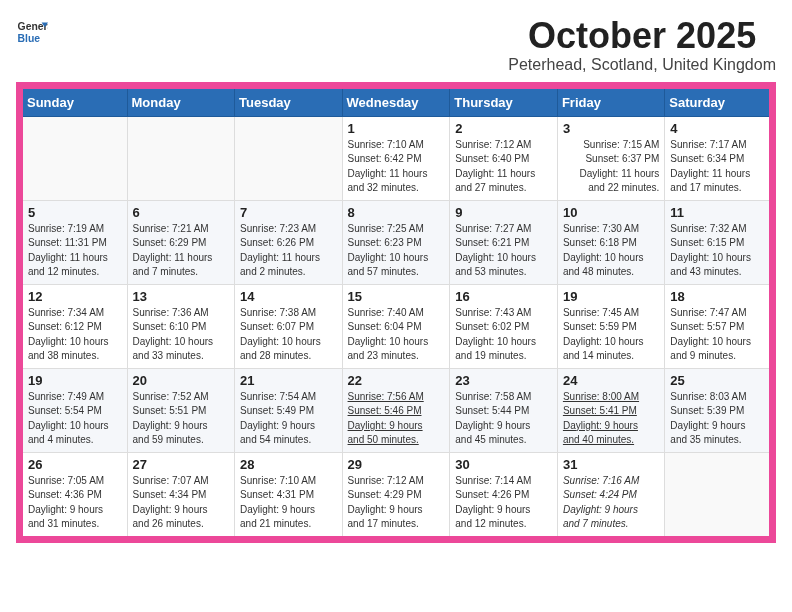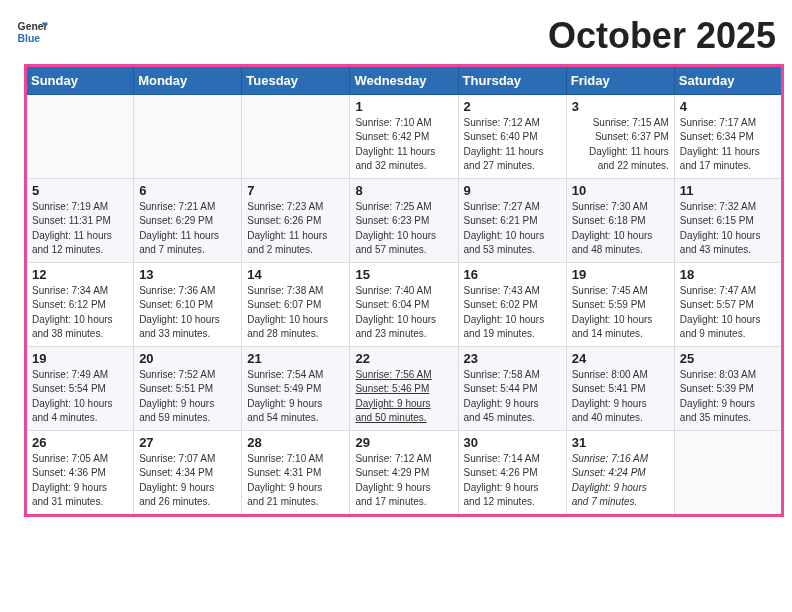--- a/index.html
+++ b/index.html
@@ -35,22 +35,21 @@
       line-height: 1.1;
     }
     .subtitle {
       font-size: 16px;
       color: #444;
       font-weight: normal;
     }
     .calendar {
       width: 100%;
       border-collapse: collapse;
-      border: 3px solid #ec4899;
-      margin-left: 8px;
+      border: 7px solid #ec4899;
     }
     .calendar th {
       background: #2a6db5;
       color: #fff;
       font-size: 13px;
       font-weight: bold;
       padding: 6px 4px;
       text-align: left;
       border: 1px solid #1e5a9a;
     }
@@ -89,20 +88,21 @@
 <div class="header-area">
   <div class="logo">
     <svg class="logo-icon" viewBox="0 0 40 40">
       <text x="2" y="18" font-size="13" font-weight="bold" fill="#333">General</text>
       <text x="2" y="32" font-size="13" font-weight="bold" fill="#2a6db5">Blue</text>
       <polygon points="32,8 40,8 36,14" fill="#2a6db5"></polygon>
     </svg>
   </div>
   <div class="title-area">
     <div class="month-title">October 2025</div>
+    <div class="subtitle">Peterhead, Scotland, United Kingdom</div>
   </div>
 </div>
 
 <table class="calendar">
   <thead>
     <tr>
     <th>Sunday</th>
         <th>Monday</th>
         <th>Tuesday</th>
         <th>Wednesday</th>
@@ -278,21 +278,21 @@
         </td>
         <td>
           <span class="day-number">23</span>
           <div class="day-info" style="white-space: pre-line;">Sunrise: 7:58 AM
 Sunset: 5:44 PM
 Daylight: 9 hours
 and 45 minutes.</div>
         </td>
         <td>
           <span class="day-number">24</span>
-          <div class="day-info" style="white-space: pre-line;">Sunrise: 8:00 AM
+          <div class="day-info" style="white-space: pre-line; text-decoration: underline;">Sunrise: 8:00 AM
 Sunset: 5:41 PM
 Daylight: 9 hours
 and 40 minutes.</div>
         </td>
         <td>
           <span class="day-number">25</span>
           <div class="day-info" style="white-space: pre-line;">Sunrise: 8:03 AM
 Sunset: 5:39 PM
 Daylight: 9 hours
 and 35 minutes.</div>

